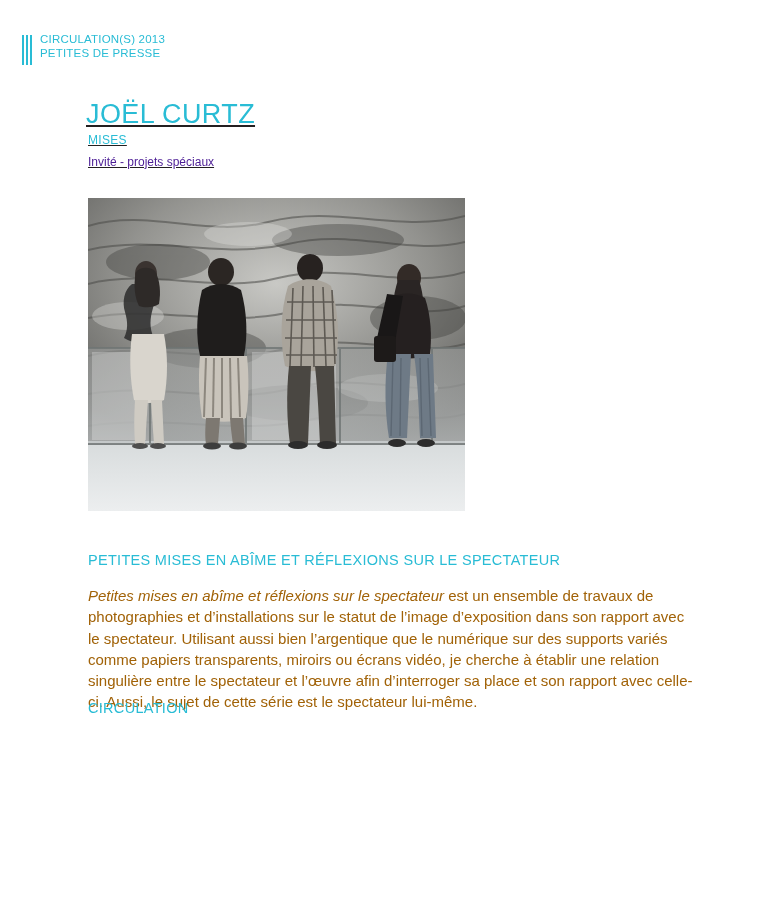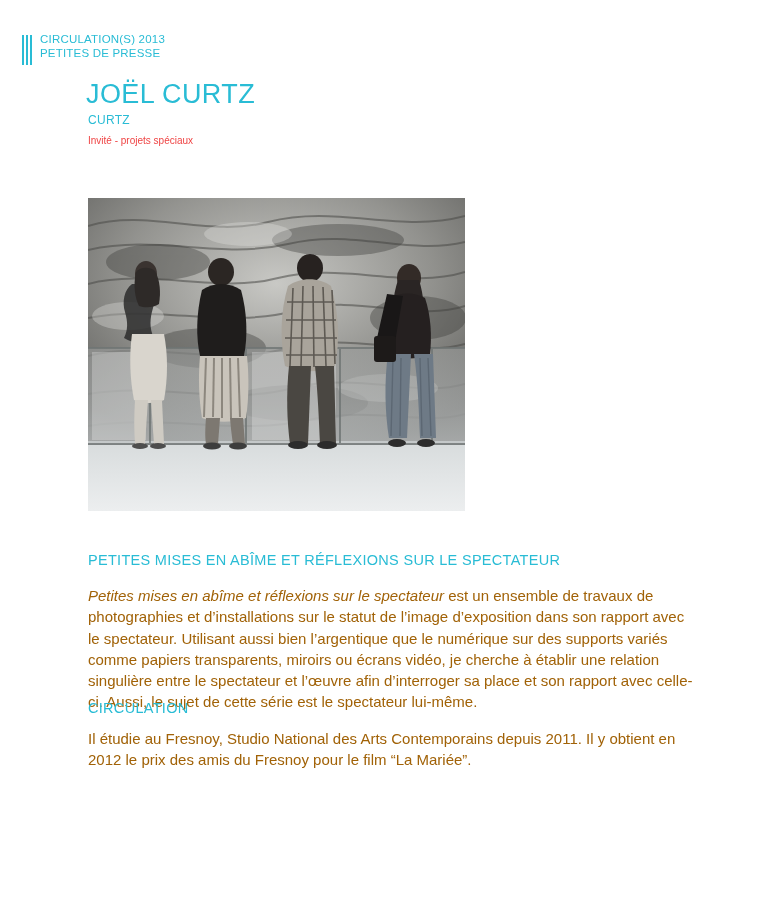--- a/index.html
+++ b/index.html
@@ -50,39 +50,40 @@
     font-size: 11.5px;
     letter-spacing: 0.2px;
     color: #29bcd5;
     white-space: nowrap;
   }
 
   
   .title-block {
     position: absolute;
     left: 86px;
-    top: 80px;
+    top: 100px;
+    text-decoration: underline;
   }
   .artist-name {
     font-size: 27px;
     font-weight: normal;
     letter-spacing: 0.4px;
     color: #29bcd5;
     margin: 0;
     line-height: 1.1;
   }
   .artist-country {
     font-size: 12px;
     letter-spacing: 0.3px;
     color: #29bcd5;
     margin: 3px 0 0 2px;
   }
   .artist-role {
-    font-size: 10px;
-    color: #ef4444;
+    font-size: 12px;
+    color: #4c1d95;
     margin: 8px 0 0 2px;
   }
 
   
   .photo {
     position: absolute;
     left: 88px;
     top: 198px;
     width: 377px;
     height: 313px;
@@ -129,21 +130,21 @@
         <span></span>
     </div>
     <div class="header-text">
       <div class="header-line">CIRCULATION(S) 2013</div>
       <div class="header-line">PETITES DE PRESSE</div>
     </div>
   </div>
 
   <div class="title-block">
     <h1 class="artist-name">JOËL CURTZ</h1>
-    <div class="artist-country">CURTZ</div>
+    <div class="artist-country">MISES</div>
     <div class="artist-role">Invité - projets spéciaux</div>
   </div>
 
   <div class="photo">
     <svg width="377" height="313" viewBox="0 0 377 313" role="img" aria-label="photo">
       <defs>
         <linearGradient id="wallg" x1="0" y1="0" x2="0" y2="1">
           <stop offset="0%" stop-color="#b9b9b7"></stop>
           <stop offset="55%" stop-color="#8f8f8d"></stop>
           <stop offset="100%" stop-color="#6e6e6c"></stop>
@@ -276,16 +277,15 @@
     </svg>
   </div>
 
   <h2 class="section-heading" id="project-heading">PETITES MISES EN ABÎME ET RÉFLEXIONS SUR LE SPECTATEUR</h2>
   <div class="body-text" id="project-text">
     <p><span class="ital">Petites mises en abîme et réflexions sur le spectateur</span><span> est un ensemble de travaux de photographies et d’installations sur le statut de l’image d’exposition dans son rapport avec le spectateur. Utilisant aussi bien l’argentique que le numérique sur des supports variés comme papiers transparents, miroirs ou écrans vidéo, je cherche à établir une relation singulière entre le spectateur et l’œuvre afin d’interroger sa place et son rapport avec celle-ci. Aussi, le sujet de cette série est le spectateur lui-même.</span></p>
   </div>
 
   <h2 class="section-heading" id="bio-heading">CIRCULATION</h2>
   <div class="body-text" id="bio-text">
-    <p>Il étudie au Fresnoy, Studio National des Arts Contemporains depuis 2011. Il y obtient en 2012 le prix des amis du Fresnoy pour le film “La Mariée”.</p>
   </div>
 
 </div>
 
 </body></html>

